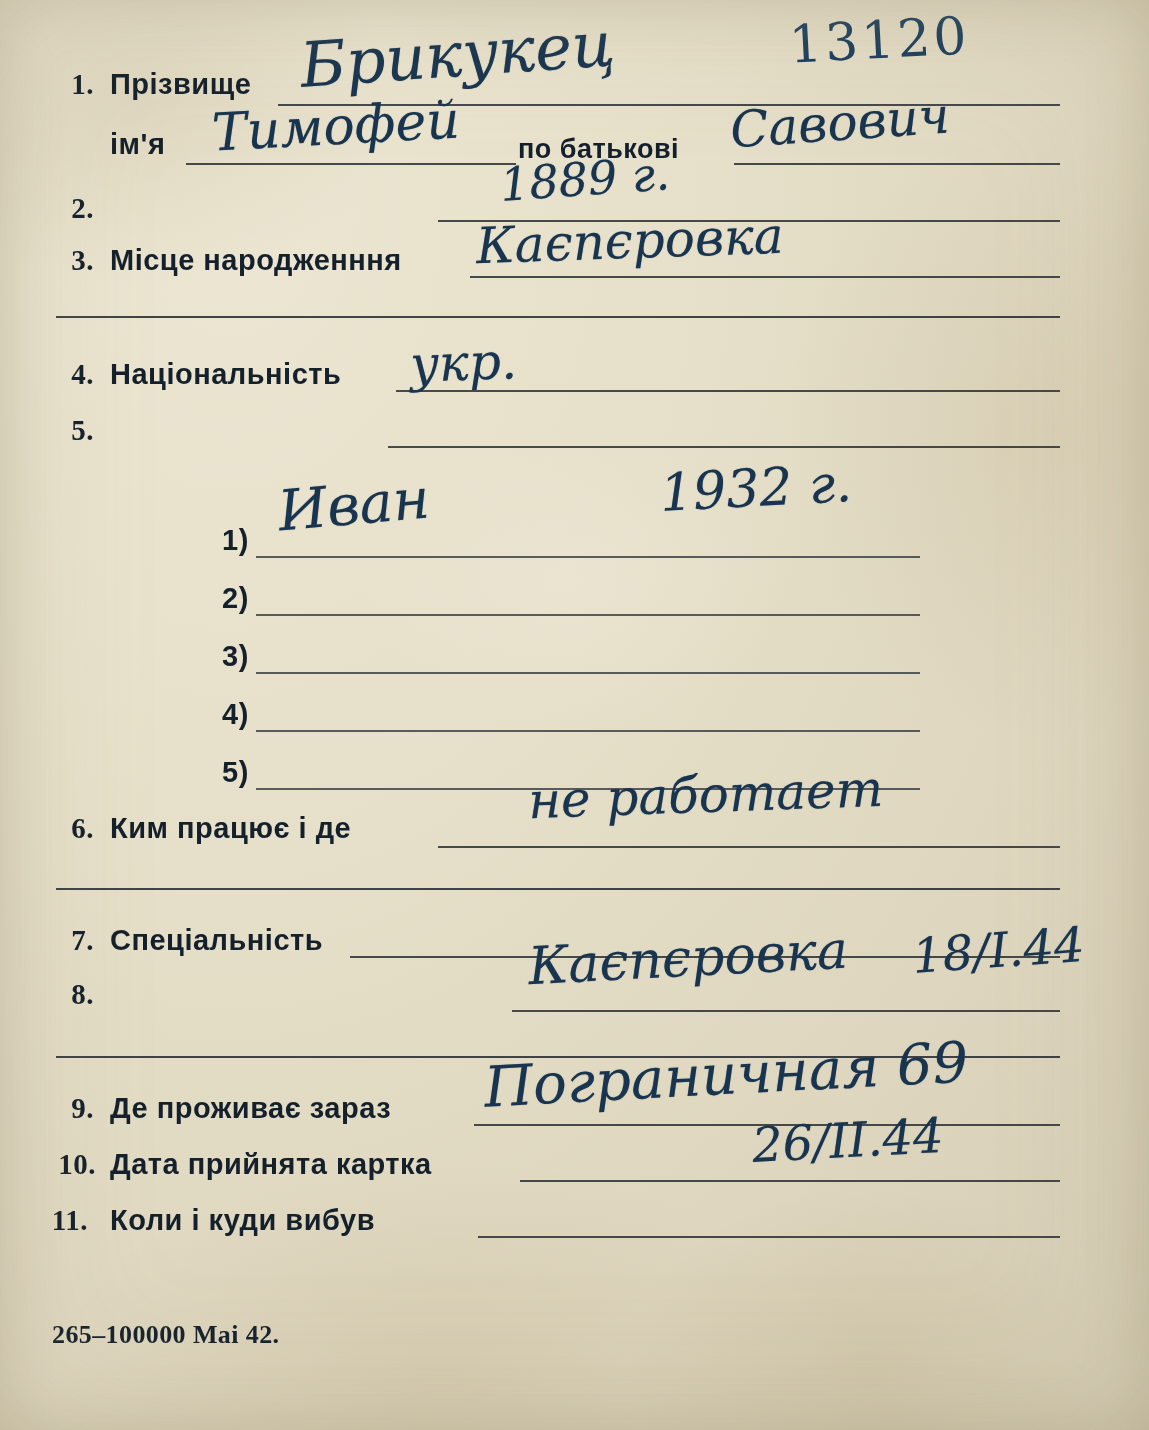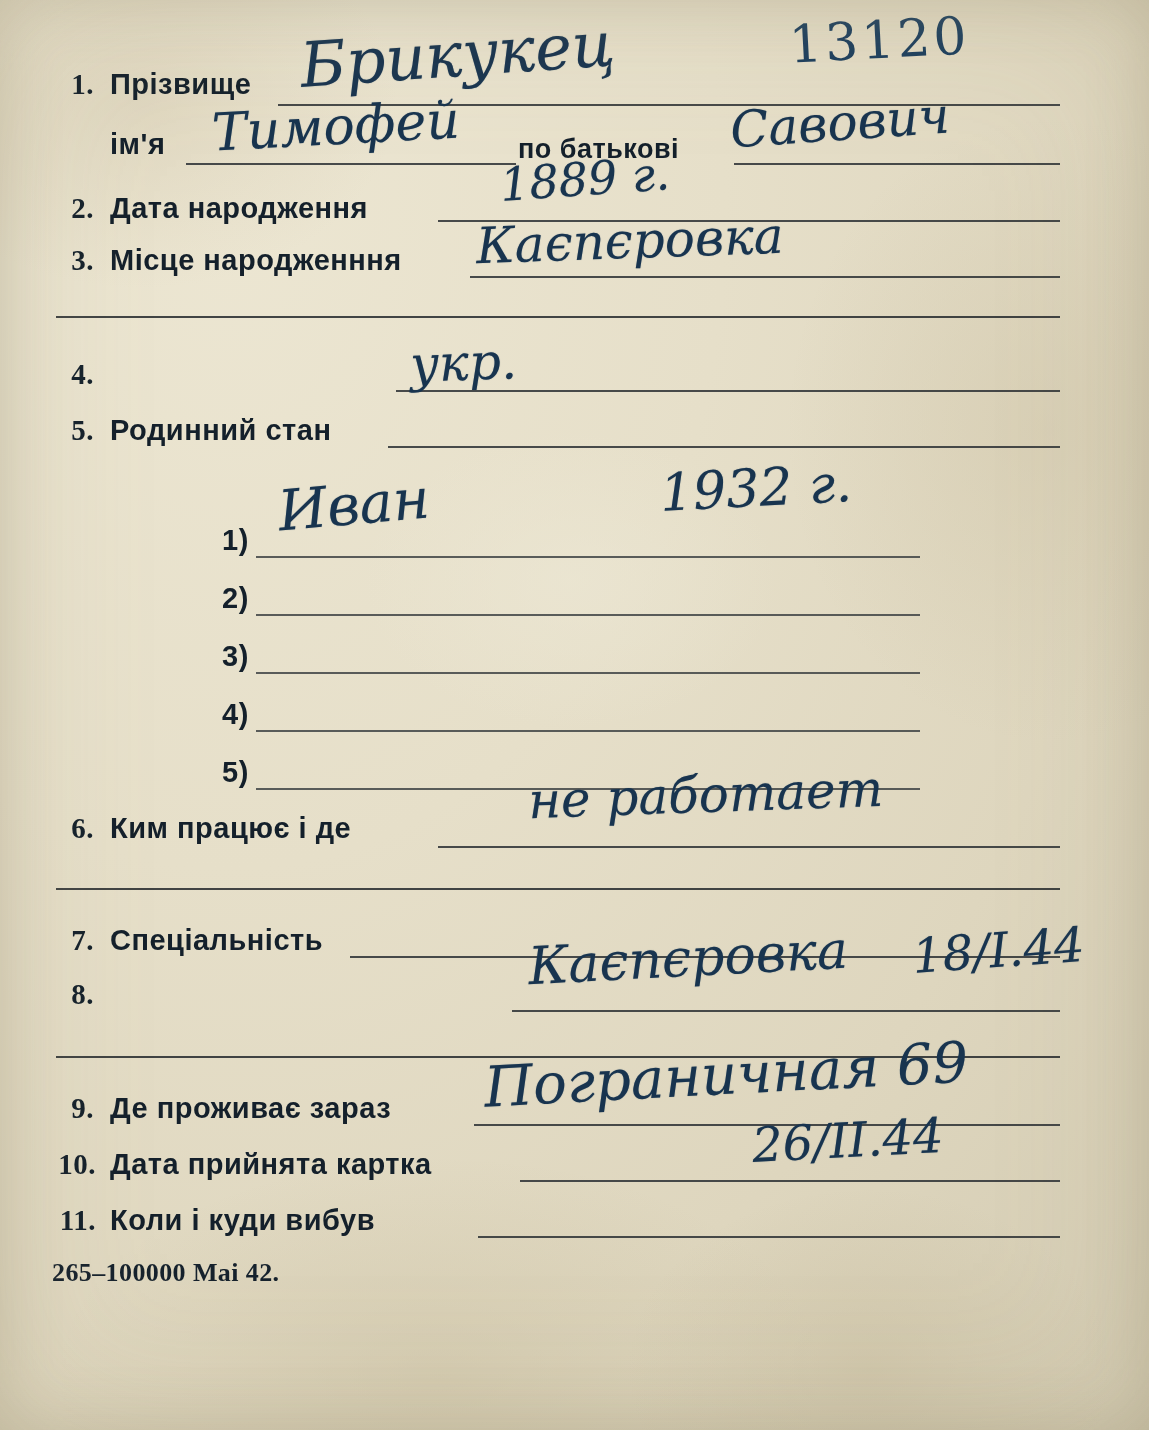--- a/index.html
+++ b/index.html
@@ -80,21 +80,21 @@
     font-style: italic;
     white-space: nowrap;
     text-shadow: 0 0 1px rgba(29,63,94,0.45);
   }
 
   .hand.ink-dark { color: #18344f; }
 
   .footer-code {
     position: absolute;
     left: 52px;
-    top: 1258px;
+    top: 1320px;
     font-family: "Liberation Serif", serif;
     font-weight: 700;
     font-size: 26px;
     color: #16222d;
     letter-spacing: 0.4px;
     text-align: right;
   }
 
   .topnum {
     position: absolute;
@@ -126,37 +126,36 @@
   <div class="hand ink-dark" style="left:300px; top:18px; font-size:62px; transform:rotate(-4deg);">Брикукец</div>
 
   <div class="printed label" style="left:110px; top:128px;">ім'я</div>
   <div class="rule" style="left:186px; top:163px; width:330px;"></div>
   <div class="printed label" style="left:518px; top:134px; font-size:27px;">по батькові</div>
   <div class="rule" style="left:734px; top:163px; width:326px;"></div>
   <div class="hand ink-dark" style="left:212px; top:96px; font-size:52px; transform:rotate(-3deg);">Тимофей</div>
   <div class="hand ink-dark" style="left:730px; top:94px; font-size:50px; transform:rotate(-4deg);">Савович</div>
 
   <div class="num label" style="left:52px; top:192px; width:42px;">2.</div>
-  <div class="printed label" style="left:110px; top:192px;">Дата народження</div>
   <div class="rule" style="left:438px; top:220px; width:622px;"></div>
   <div class="hand ink-dark" style="left:500px; top:152px; font-size:46px; transform:rotate(-4deg);">1889 г.</div>
 
   <div class="num label" style="left:52px; top:244px; width:42px;">3.</div>
   <div class="printed label" style="left:110px; top:244px;">Місце народженння</div>
   <div class="rule" style="left:470px; top:276px; width:590px;"></div>
   <div class="hand ink-dark" style="left:476px; top:212px; font-size:50px; transform:rotate(-2deg);">Каєпєровка</div>
 
   <div class="rule long" style="left:56px; top:316px; width:1004px;"></div>
 
   <div class="num label" style="left:52px; top:358px; width:42px;">4.</div>
+  <div class="printed label" style="left:110px; top:358px;">Національність</div>
   <div class="rule" style="left:396px; top:390px; width:664px;"></div>
   <div class="hand ink-dark" style="left:410px; top:334px; font-size:50px; transform:rotate(-2deg);">укр.</div>
 
   <div class="num label" style="left:52px; top:414px; width:42px;">5.</div>
-  <div class="printed label" style="left:110px; top:414px;">Родинний стан</div>
   <div class="rule" style="left:388px; top:446px; width:672px;"></div>
 
   <div class="hand ink-dark" style="left:278px; top:472px; font-size:56px; transform:rotate(-5deg);">Иван</div>
   <div class="hand ink-dark" style="left:660px; top:458px; font-size:52px; transform:rotate(-3deg);">1932 г.</div>
 
   <div class="printed label" style="left:222px; top:524px;">1)</div>
   <div class="rule thin" style="left:256px; top:556px; width:664px;"></div>
 
   <div class="printed label" style="left:222px; top:582px;">2)</div>
   <div class="rule thin" style="left:256px; top:614px; width:664px;"></div>
@@ -191,20 +190,20 @@
   <div class="num label" style="left:52px; top:1092px; width:42px;">9.</div>
   <div class="printed label" style="left:110px; top:1092px;">Де проживає зараз</div>
   <div class="rule" style="left:474px; top:1124px; width:586px;"></div>
   <div class="hand ink-dark" style="left:484px; top:1042px; font-size:56px; transform:rotate(-3deg);">Пограничная 69</div>
 
   <div class="num label" style="left:40px; top:1148px; width:56px;">10.</div>
   <div class="printed label" style="left:110px; top:1148px;">Дата прийнята картка</div>
   <div class="rule" style="left:520px; top:1180px; width:540px;"></div>
   <div class="hand ink-dark" style="left:752px; top:1112px; font-size:48px; transform:rotate(-3deg);">26/II.44</div>
 
-  <div class="num label" style="left:40px; top:1204px; width:56px;">11.</div>
+  <div class="num label" style="left:32px; top:1204px; width:56px;">11.</div>
   <div class="printed label" style="left:110px; top:1204px;">Коли і куди вибув</div>
   <div class="rule" style="left:478px; top:1236px; width:582px;"></div>
 
   <div class="footer-code">265–100000 Mai 42.</div>
 
   <div class="edge-shade"></div>
 </div>
 
 </body></html>

